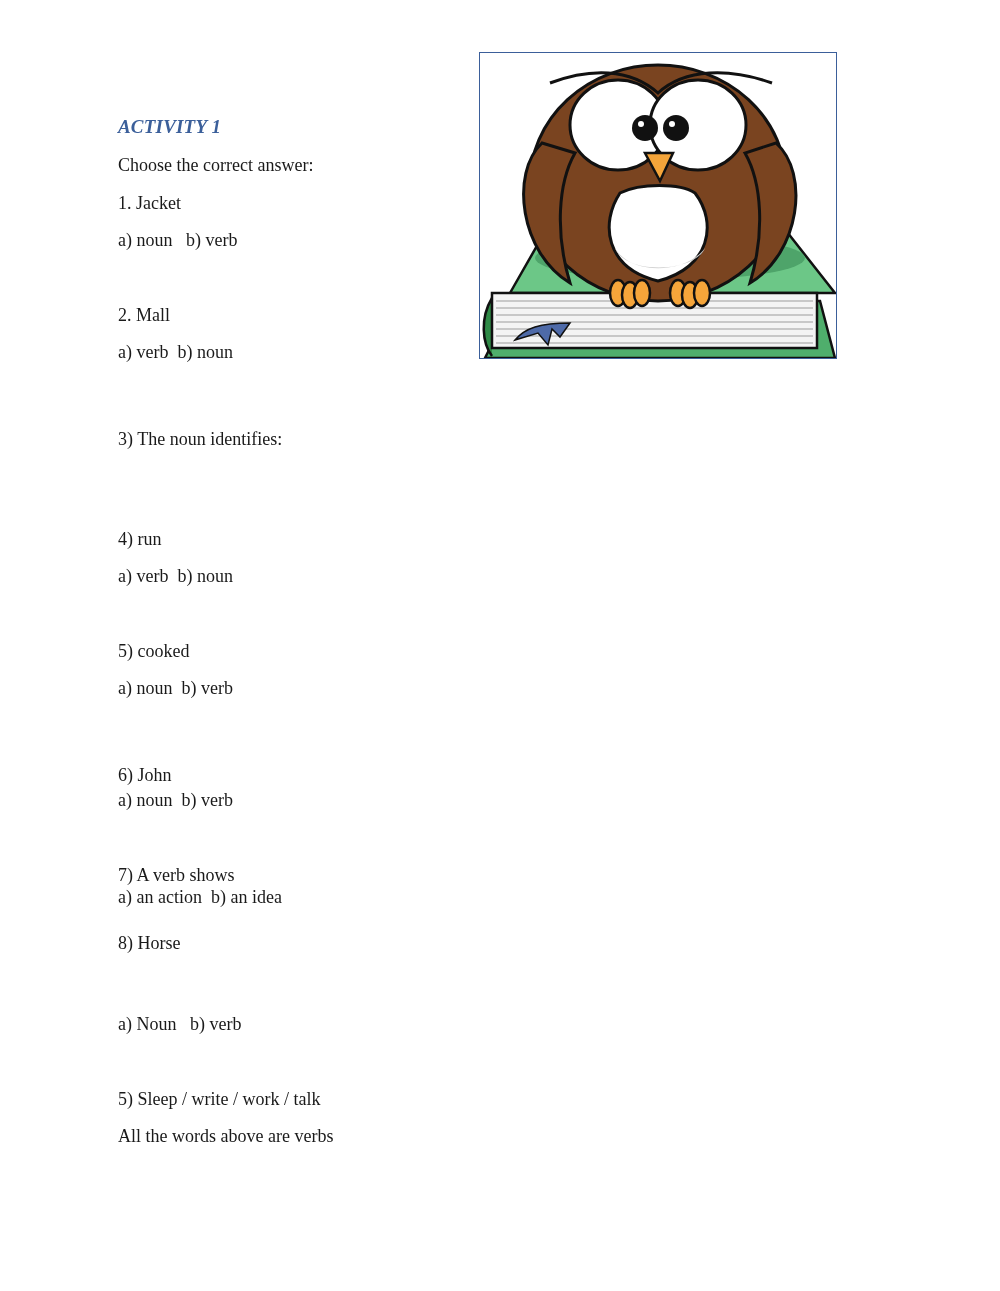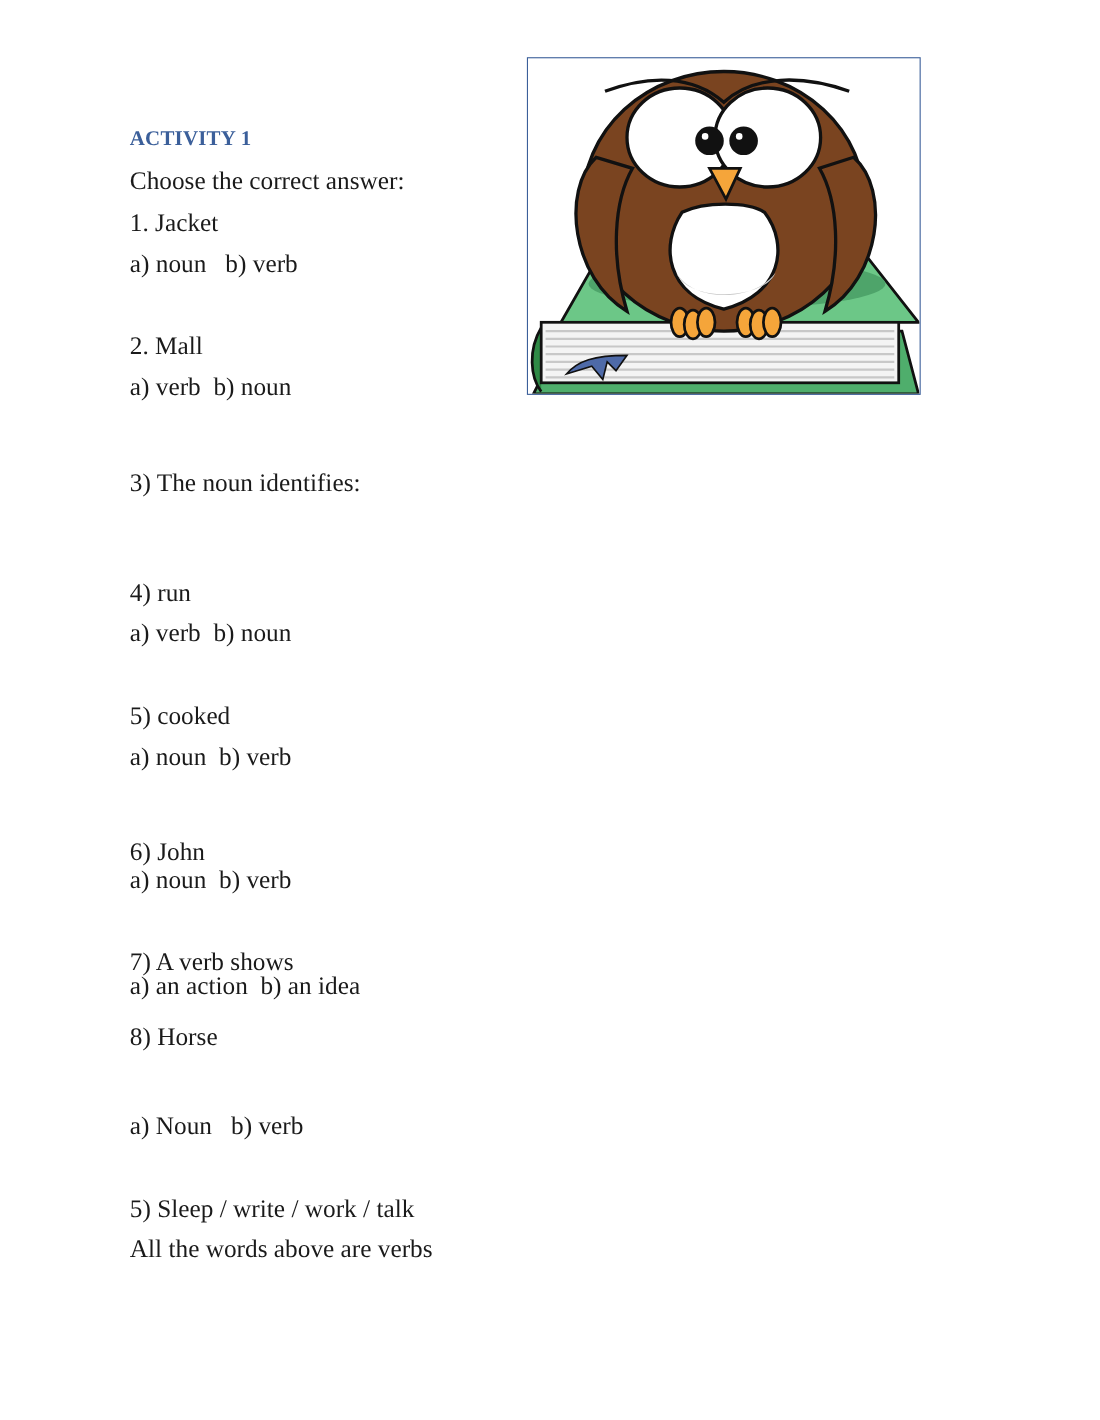--- a/index.html
+++ b/index.html
@@ -9,24 +9,25 @@
     position: relative;
     overflow: hidden;
     font-family: "Liberation Serif", "DejaVu Serif", serif;
     color: #1a1a1a;
   }
   .page { position: absolute; left: 0; top: 0; width: 1000px; height: 1291px; }
   .title {
     position: absolute; left: 118px; top: 116px;
     font-size: 19px; font-weight: bold; color: #3b5f9a;
     letter-spacing: 0.2px;
+    font-style: italic;
   }
   .line {
     position: absolute; left: 118px;
-    font-size: 23px; white-space: pre;
+    font-size: 18px; white-space: pre;
     line-height: 22px;
   }
   .figure {
     position: absolute; left: 479px; top: 52px;
     width: 358px; height: 307px;
     border: 1px solid #3b5f9a;
     box-sizing: border-box;
     background: #fff;
     overflow: hidden;
   }

